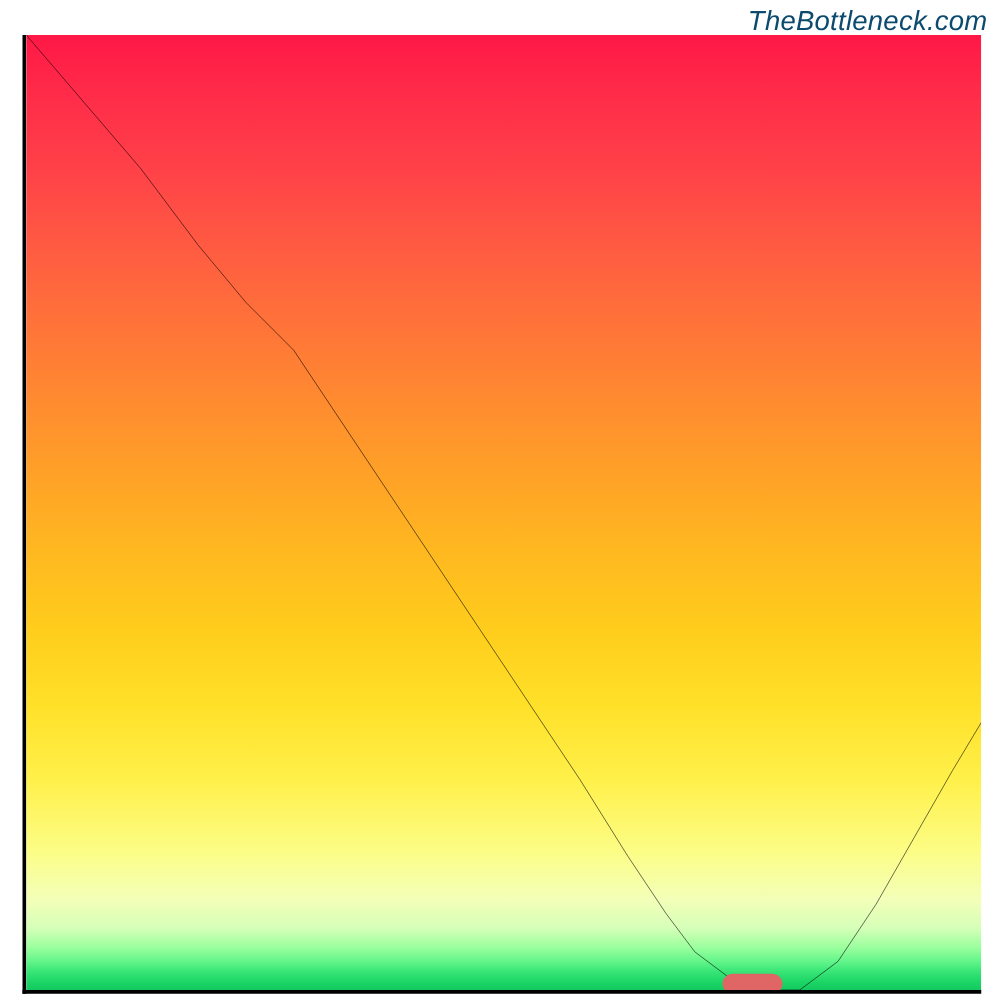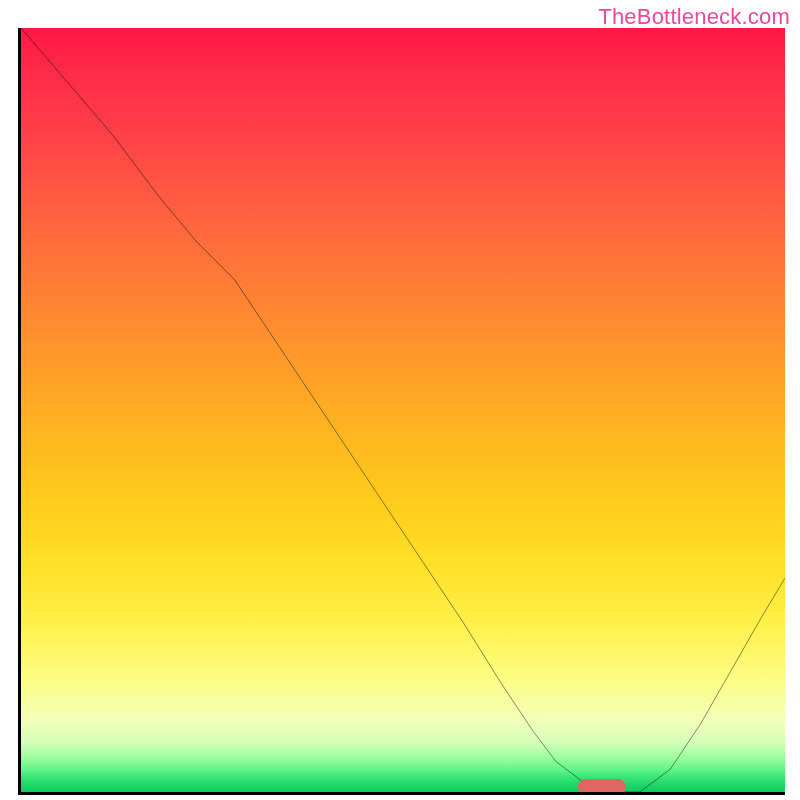--- a/index.html
+++ b/index.html
@@ -13,23 +13,24 @@
   .wrap {
     position: relative;
     width: 800px;
     height: 800px;
   }
   .attribution {
     position: absolute;
     top: 4px;
     right: 10px;
     font-size: 22px;
-    color: #ec4899;
+    color: #0c4a6e;
     font-weight: 500;
     letter-spacing: 0.2px;
+    font-style: italic;
   }
   .plot {
     position: absolute;
     left: 18px;
     top: 28px;
     width: 764px;
     height: 764px;
     border-left: 3px solid #000;
     border-bottom: 3px solid #000;
     overflow: hidden;

